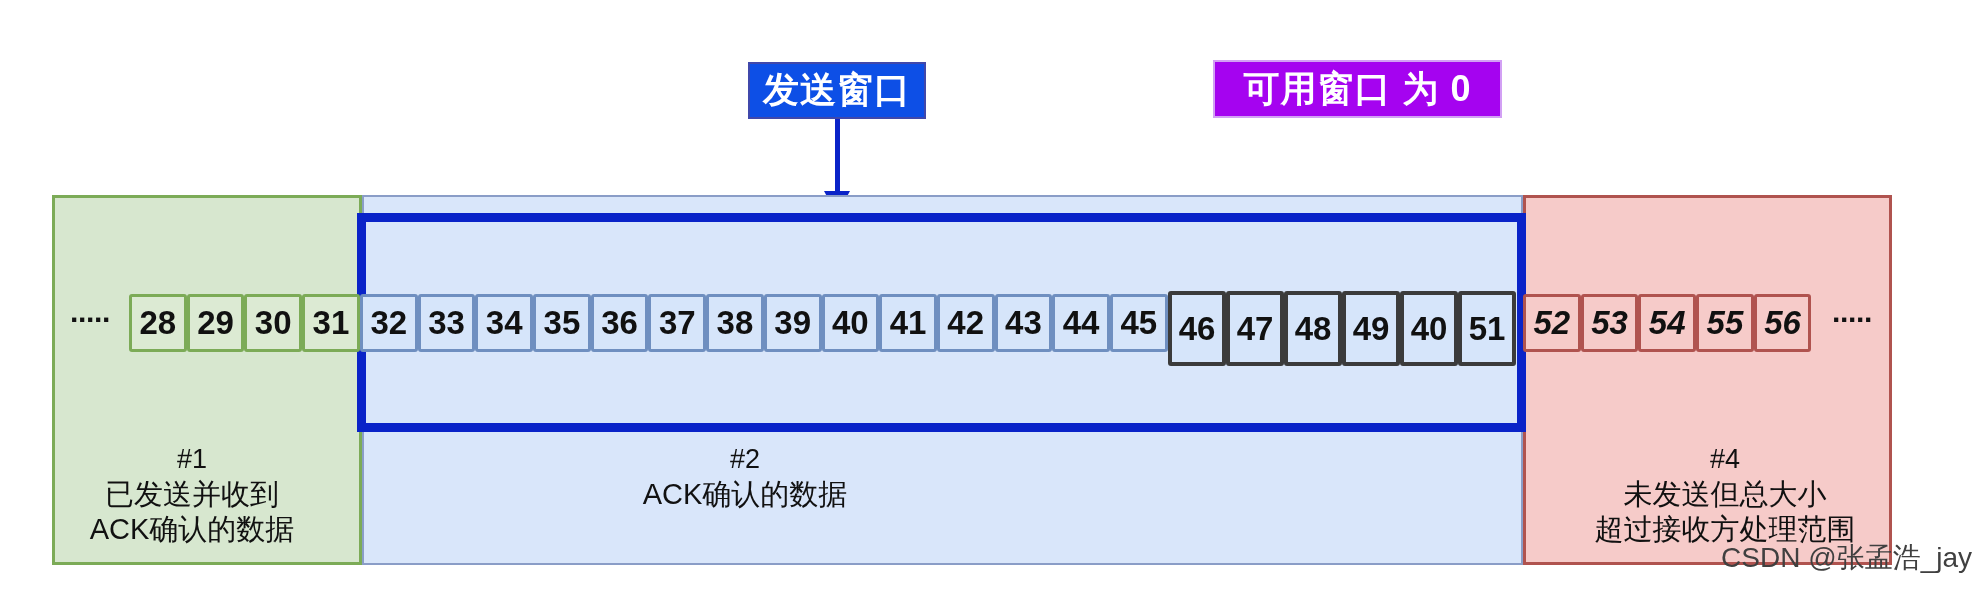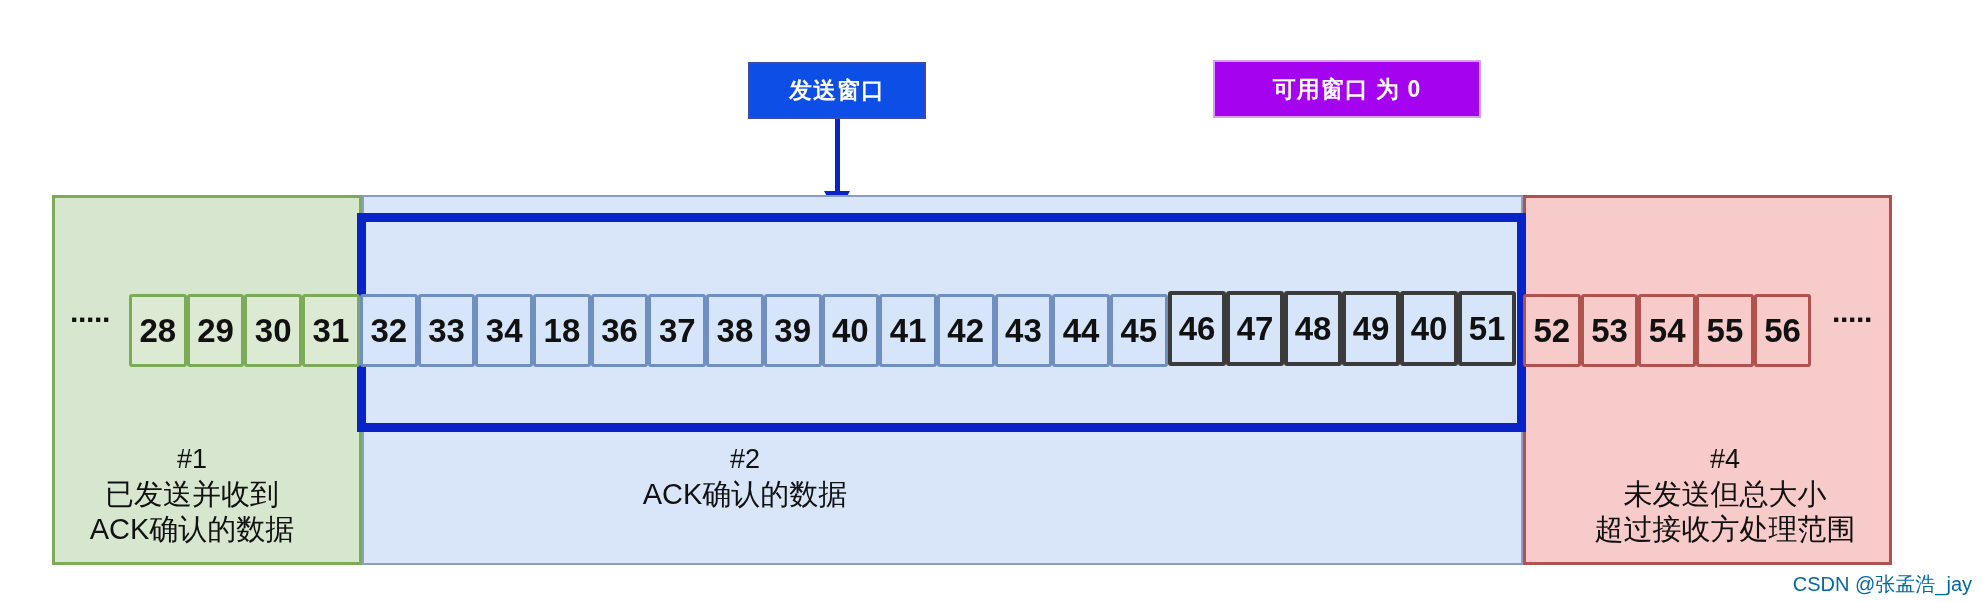--- a/index.html
+++ b/index.html
@@ -7,31 +7,31 @@
     position:relative;
     width:1982px;height:602px;
     background:#ffffff;
     font-family:"Liberation Sans","DejaVu Sans",sans-serif;
     overflow:hidden;
   }
   
   .toplabel{
     position:absolute;
     display:flex;align-items:center;justify-content:center;
-    color:#ffffff;font-weight:bold;font-size:23px;
+    color:#ffffff;font-weight:bold;font-size:36px;
     box-sizing:border-box;
     letter-spacing:1px;
   }
   #send-window-label{
     left:748px;top:62px;width:178px;height:57px;
     background:var(--send-label-bg);
     border:2px solid #4048ab;
   }
   #available-window-label{
-    left:1213px;top:60px;width:268px;height:58px;
+    left:1213px;top:60px;width:289px;height:58px;
     background:var(--available-label-bg);
     border:2px solid #d2a0f4;
   }
   
   #arrow-line{
     position:absolute;left:835px;top:119px;width:5px;height:74px;
     background:var(--window-border);
   }
   #arrow-head{
     position:absolute;left:824px;top:191px;width:0;height:0;
@@ -61,34 +61,34 @@
     position:absolute;left:357px;top:213px;width:1169px;height:219px;
     box-sizing:border-box;
     border:9px solid var(--window-border);
     background:transparent;
     z-index:3;
   }
   
   .cellrow{position:absolute;display:flex;z-index:4;}
   .cell{
     box-sizing:border-box;
-    width:57.7px;height:73px;
+    width:57.7px;height:58px;
     display:flex;align-items:center;justify-content:center;
     font-size:33px;font-weight:bold;color:#111111;
     border:3px solid #7f1d1d;
     border-radius:3px;
     background:#fff;
   }
   #row-acked{left:129px;top:294px;}
   .cell-green{background:var(--green-cell-fill);border-color:var(--green-border);}
   #row-unacked{left:360px;top:294px;}
   .cell-blue{background:var(--blue-cell-fill);border-color:#6f8fc0;}
   #row-used{left:1168px;top:291px;}
   .cell-black{background:var(--blue-cell-fill);border-color:var(--black-cell-border);border-width:4px;width:58px;height:75px;}
-  #row-oversize{left:1523px;top:294px;}
+  #row-oversize{left:1523px;top:294px;font-style:italic;}
   .cell-red{background:var(--red-cell-fill);border-color:var(--red-border);}
   
   .dots{
     position:absolute;z-index:4;
     font-size:30px;font-weight:bold;color:#111111;
     letter-spacing:-2px;
   }
   #dots-left{left:70px;top:303px;}
   #dots-right{left:1832px;top:303px;}
   
@@ -96,22 +96,22 @@
     position:absolute;z-index:4;top:442px;
     text-align:center;color:#111111;
     font-size:29px;line-height:35px;
   }
   .caption .hash{font-size:27px;}
   #caption-acked{left:42px;width:300px;}
   #caption-unacked{left:545px;width:400px;}
   #caption-oversize{left:1525px;width:400px;}
   
   #watermark{
-    position:absolute;right:10px;top:571px;
-    font-size:20px;color:#0369a1;z-index:5;
+    position:absolute;right:10px;top:539px;
+    font-size:28px;color:#404040;z-index:5;
   }
 </style>
 </head>
 <body>
 
 <div id="canvas">
 
   <div class="toplabel" id="send-window-label">发送窗口</div>
   <div class="toplabel" id="available-window-label">可用窗口 为 0</div>
 
@@ -130,21 +130,21 @@
   <div class="cellrow" id="row-acked">
       <div class="cell cell-green">28</div>
       <div class="cell cell-green">29</div>
       <div class="cell cell-green">30</div>
       <div class="cell cell-green">31</div>
     </div>
   <div class="cellrow" id="row-unacked">
       <div class="cell cell-blue">32</div>
       <div class="cell cell-blue">33</div>
       <div class="cell cell-blue">34</div>
-      <div class="cell cell-blue">18</div>
+      <div class="cell cell-blue">35</div>
       <div class="cell cell-blue">36</div>
       <div class="cell cell-blue">37</div>
       <div class="cell cell-blue">38</div>
       <div class="cell cell-blue">39</div>
       <div class="cell cell-blue">40</div>
       <div class="cell cell-blue">41</div>
       <div class="cell cell-blue">42</div>
       <div class="cell cell-blue">43</div>
       <div class="cell cell-blue">44</div>
       <div class="cell cell-blue">45</div>

